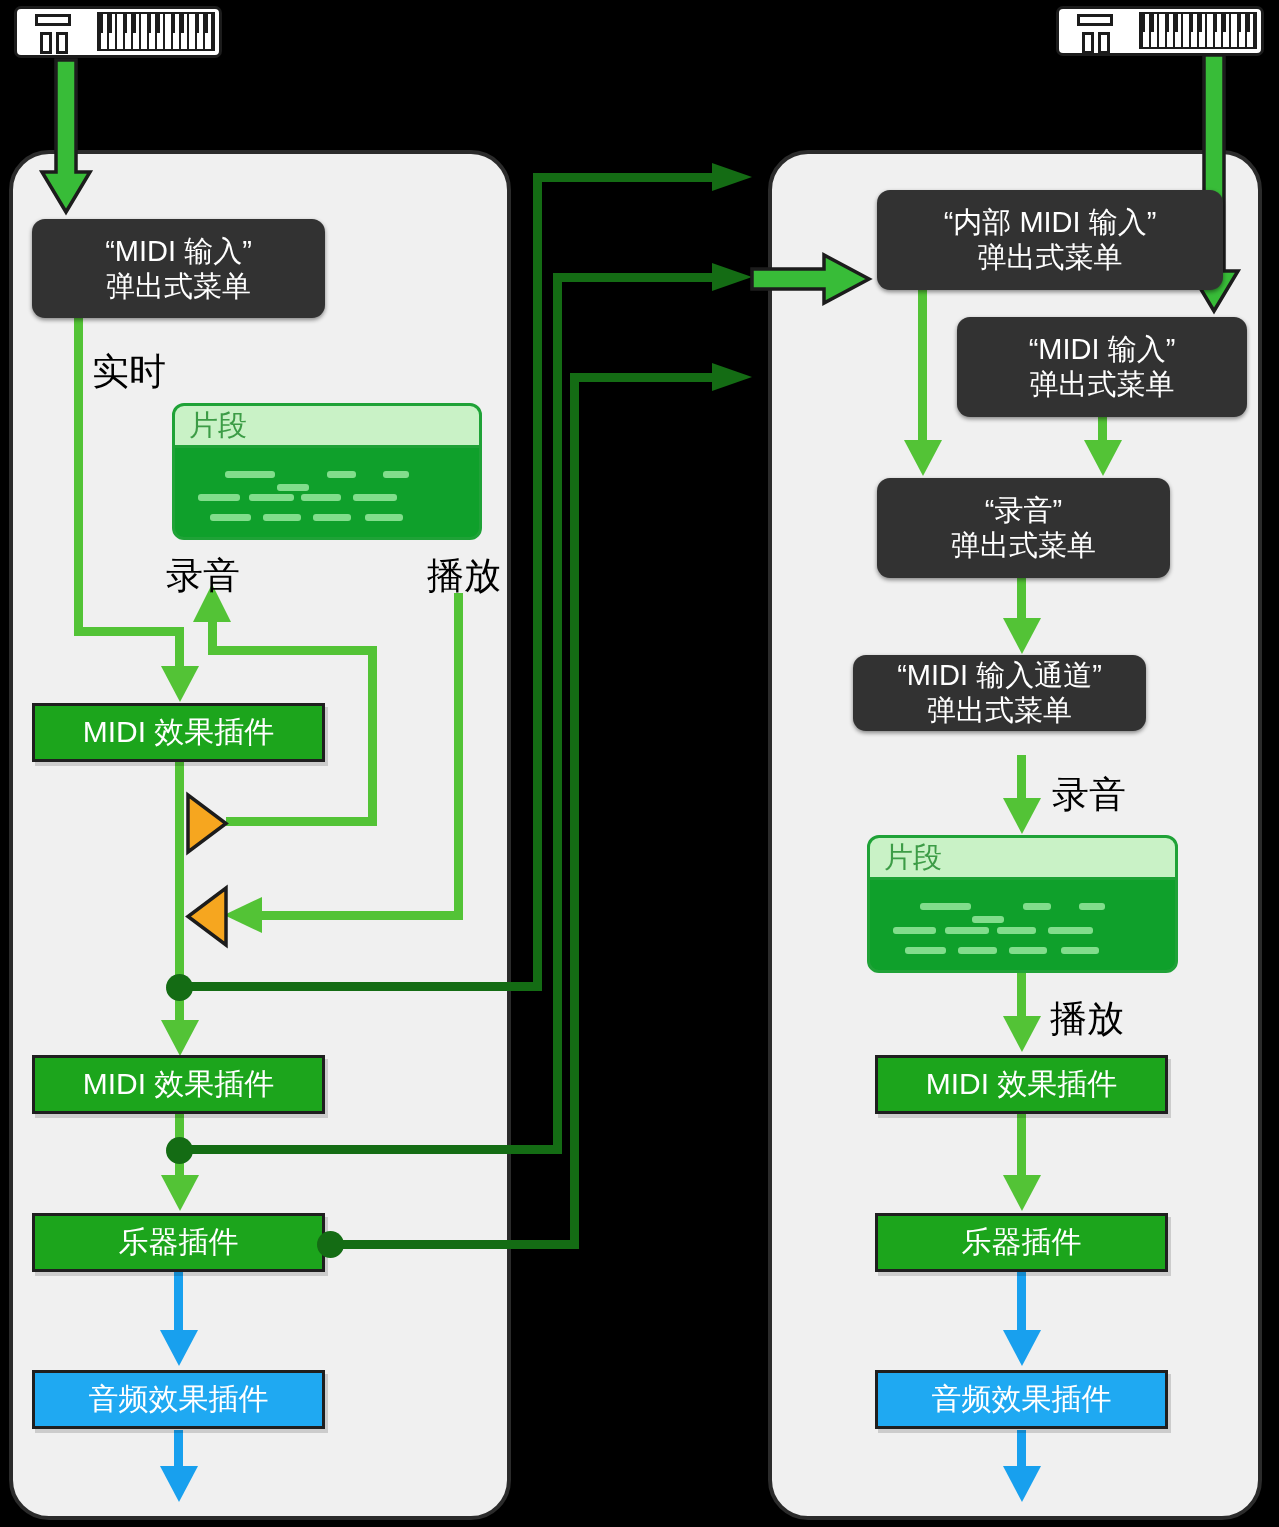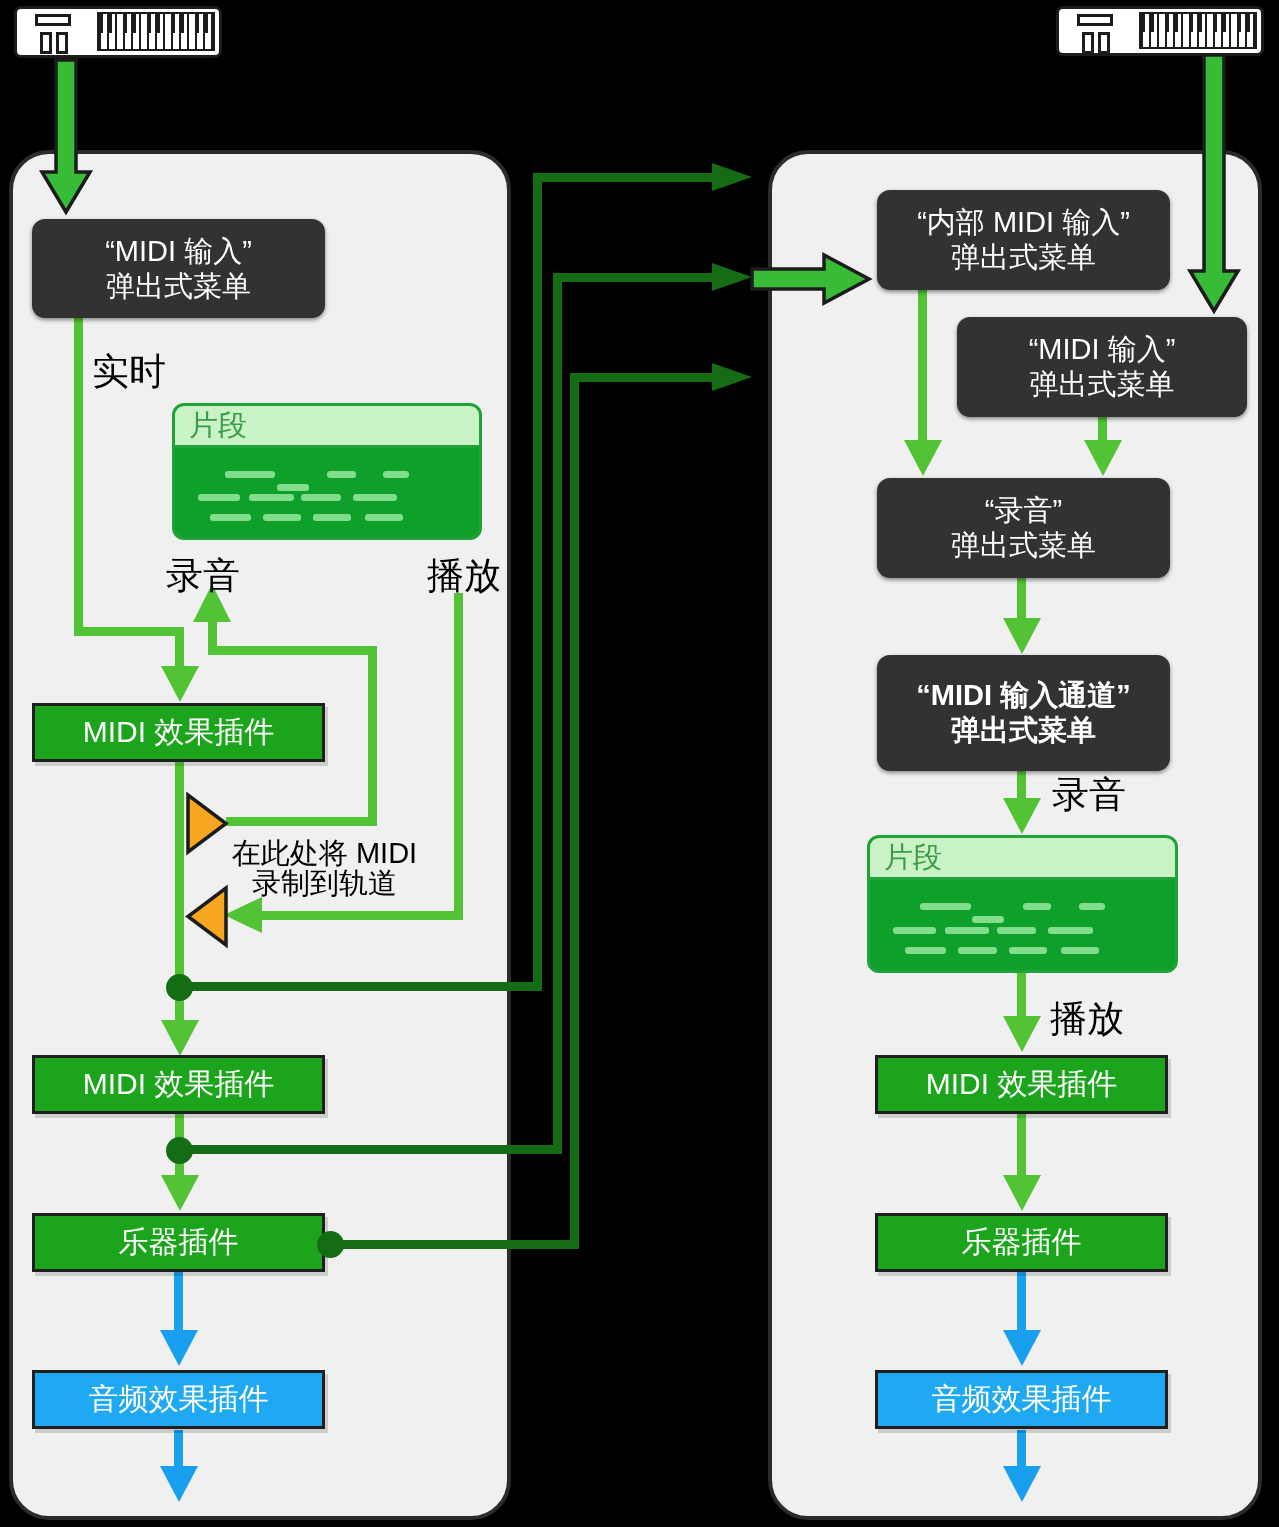--- a/index.html
+++ b/index.html
@@ -189,42 +189,38 @@
         <div class="note" style="top: 74%; left: 29%; width: 12.5%;"></div>
         <div class="note" style="top: 74%; left: 45.5%; width: 12.5%;"></div>
         <div class="note" style="top: 74%; left: 62.5%; width: 12.5%;"></div>
       </div>
   </div>
   <div class="lbl" style="left:166px;top:551px;">录音</div>
   <div class="lbl" style="left:427px;top:551px;">播放</div>
 
   <div class="plugin green" style="left:32px;top:703px;width:293px;height:59px;">MIDI 效果插件</div>
 
-  <div class="note-lbl" style="left:212px;top:838px;width:225px;">
-    <div>在此处将 MIDI</div>
-    <div>录制到轨道</div>
-  </div>
 
   <div class="plugin green" style="left:32px;top:1055px;width:293px;height:59px;">MIDI 效果插件</div>
   <div class="plugin green" style="left:32px;top:1213px;width:293px;height:59px;">乐器插件</div>
   <div class="plugin blue" style="left:32px;top:1370px;width:293px;height:59px;">音频效果插件</div>
 
-  <div class="dark-box" style="left:877px;top:190px;width:293px;height:100px;">
+  <div class="dark-box" style="left:877px;top:190px;width:346px;height:100px;">
     <div>“内部 MIDI 输入”</div>
     <div>弹出式菜单</div>
   </div>
   <div class="dark-box" style="left:957px;top:317px;width:290px;height:100px;">
     <div>“MIDI 输入”</div>
     <div>弹出式菜单</div>
   </div>
   <div class="dark-box" style="left:877px;top:478px;width:293px;height:100px;">
     <div>“录音”</div>
     <div>弹出式菜单</div>
   </div>
-  <div class="dark-box" style="left:877px;top:655px;width:293px;height:116px;font-weight:bold;">
+  <div class="dark-box" style="left:853px;top:655px;width:293px;height:76px;">
     <div>“MIDI 输入通道”</div>
     <div>弹出式菜单</div>
   </div>
   <div class="lbl" style="left:1052px;top:770px;">录音</div>
 
   <div class="region" style="left:867px;top:835px;width:311px;height:138px;">
     <div class="region-header">片段</div>
     <div class="region-body">
         <div class="note" style="top: 26%; left: 16.5%; width: 16.5%;"></div>
         <div class="note" style="top: 26%; left: 50%; width: 9.5%;"></div>

